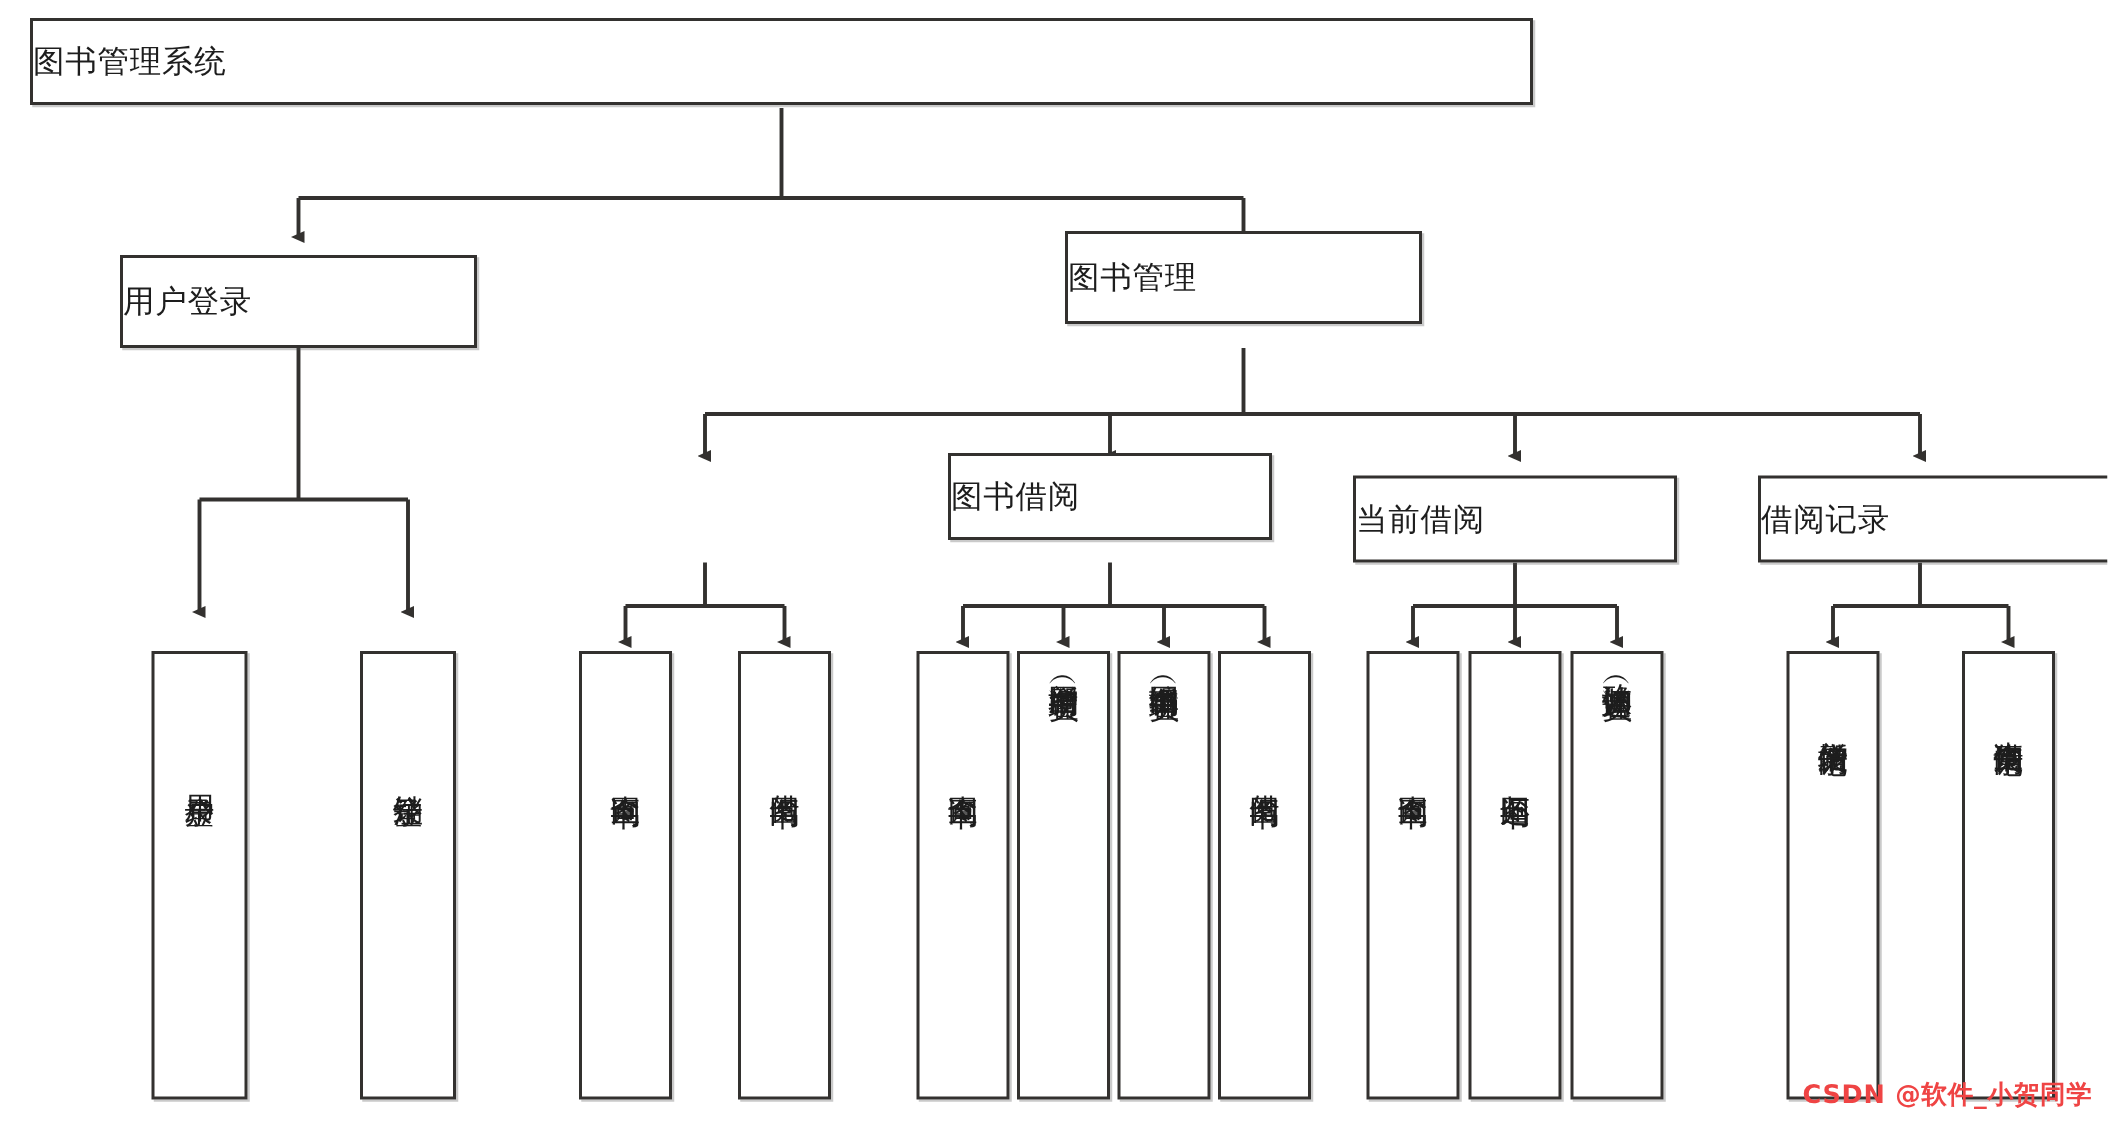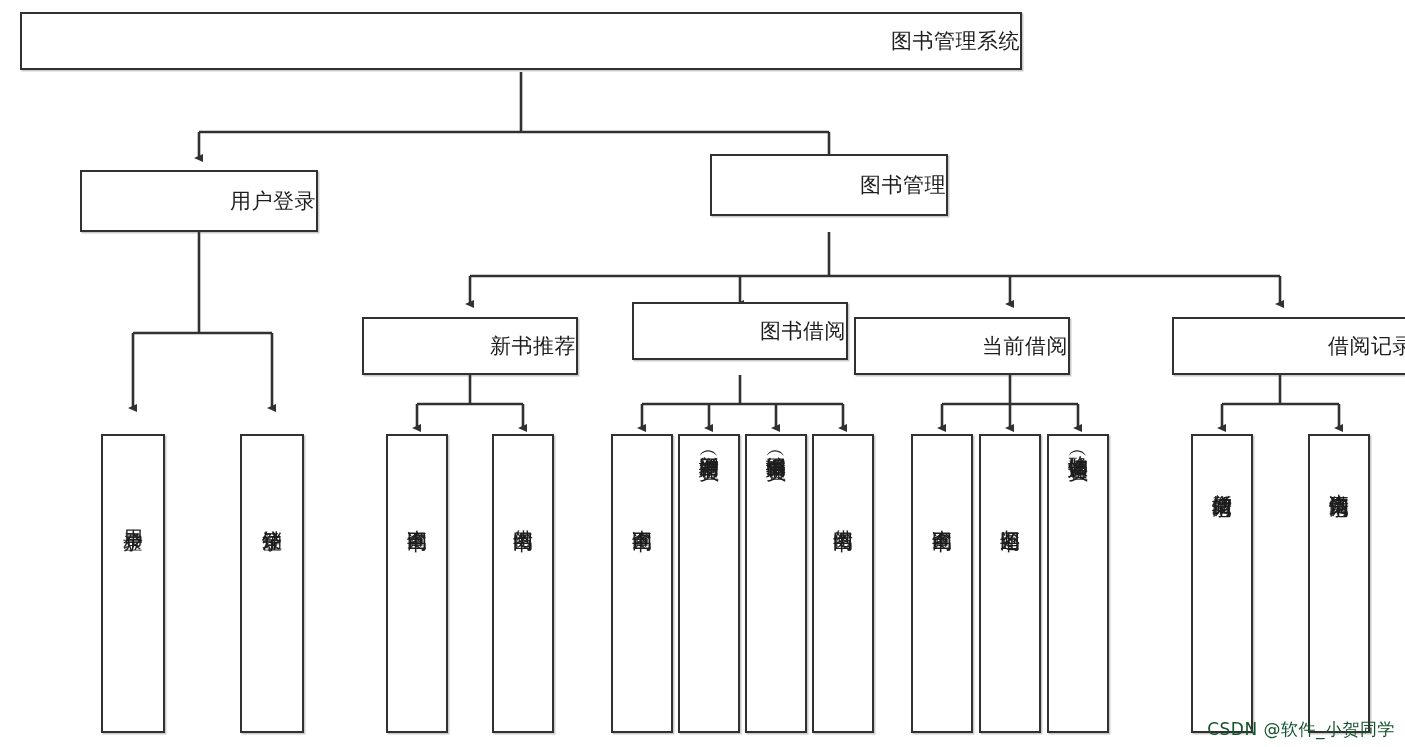--- a/index.html
+++ b/index.html
@@ -18,21 +18,21 @@
     overflow: hidden;
   }
   .node {
     position: absolute;
     box-sizing: border-box;
     border: 2px solid #33312f;
     background: #ffffff;
     box-shadow: 1.5px 1.5px 0 0 rgba(80,80,80,0.30);
     display: flex;
     align-items: center;
-    justify-content: flex-end;
+    justify-content: flex-start;
     color: #1d1d1d;
   }
   .node .label {
     display: block;
     text-align: center;
     line-height: 1.25;
     letter-spacing: 0.5px;
   }
   .node.horiz .label {
     font-size: 21px;
@@ -56,23 +56,24 @@
     top: 0;
     width: 1405px;
     height: 747px;
     pointer-events: none;
   }
   .watermark {
     position: absolute;
     right: 10px;
     bottom: 6px;
     font-size: 17px;
-    color: #14532d;
+    color: #ef4444;
     letter-spacing: 0.5px;
     white-space: nowrap;
+    font-weight: bold;
   }
 </style>
 </head>
 <body>
 
 <div id="canvas">
 
   <svg id="edges" viewBox="0 0 1405 747">
     <defs>
       <marker id="arrow" markerWidth="10" markerHeight="10" refX="5" refY="5" orient="auto" markerUnits="userSpaceOnUse">
@@ -127,27 +128,24 @@
     <span class="label">图书管理系统</span>
   </div>
 
   <div class="node horiz" style="left:80px; top:170px; width:238px; height:62px;">
     <span class="label">用户登录</span>
   </div>
   <div class="node horiz" style="left:710px; top:154px; width:238px; height:62px;">
     <span class="label">图书管理</span>
   </div>
 
-  <div class="node horiz" style="left:362px; top:317px; width:216px; height:58px;">
-    <span class="label">新书推荐</span>
-  </div>
   <div class="node horiz" style="left:632px; top:302px; width:216px; height:58px;">
     <span class="label">图书借阅</span>
   </div>
-  <div class="node horiz" style="left:854px; top:317px; width:216px; height:58px;">
+  <div class="node horiz" style="left:902px; top:317px; width:216px; height:58px;">
     <span class="label">当前借阅</span>
   </div>
   <div class="node horiz" style="left:1172px; top:317px; width:244px; height:58px;">
     <span class="label">借阅记录</span>
   </div>
 
   <div class="node vert" style="left:101px; top:434px; width:64px; height:299px; padding-top:78px;">
     <span class="label">用户登录</span>
   </div>
   <div class="node vert" style="left:240px; top:434px; width:64px; height:299px; padding-top:78px;">

